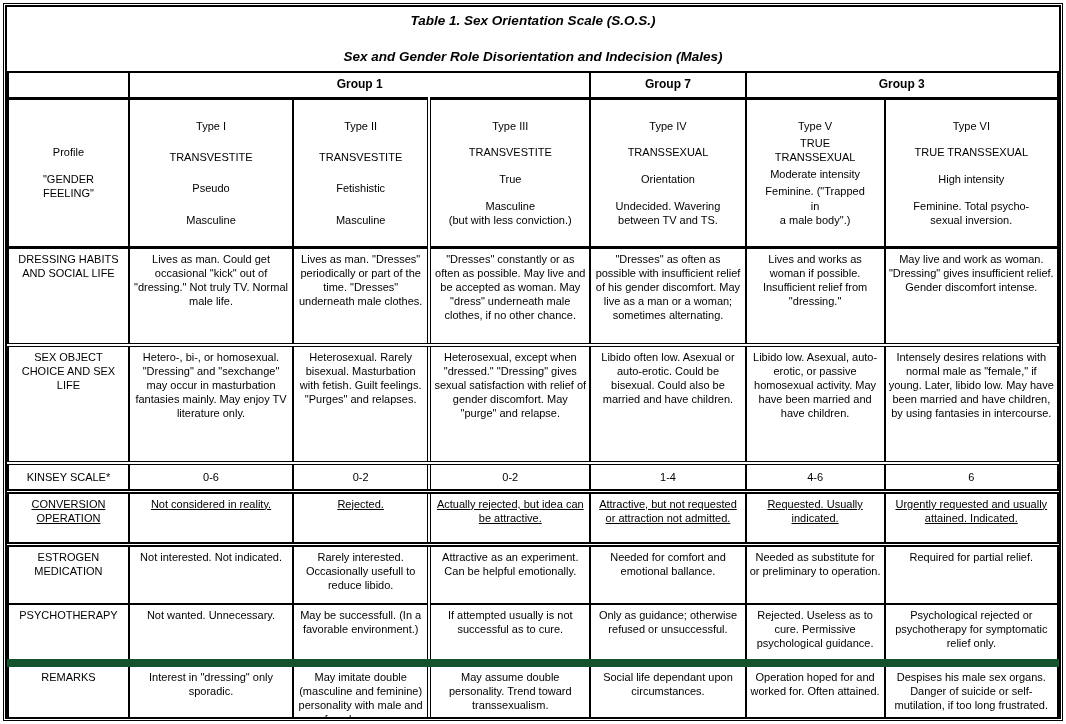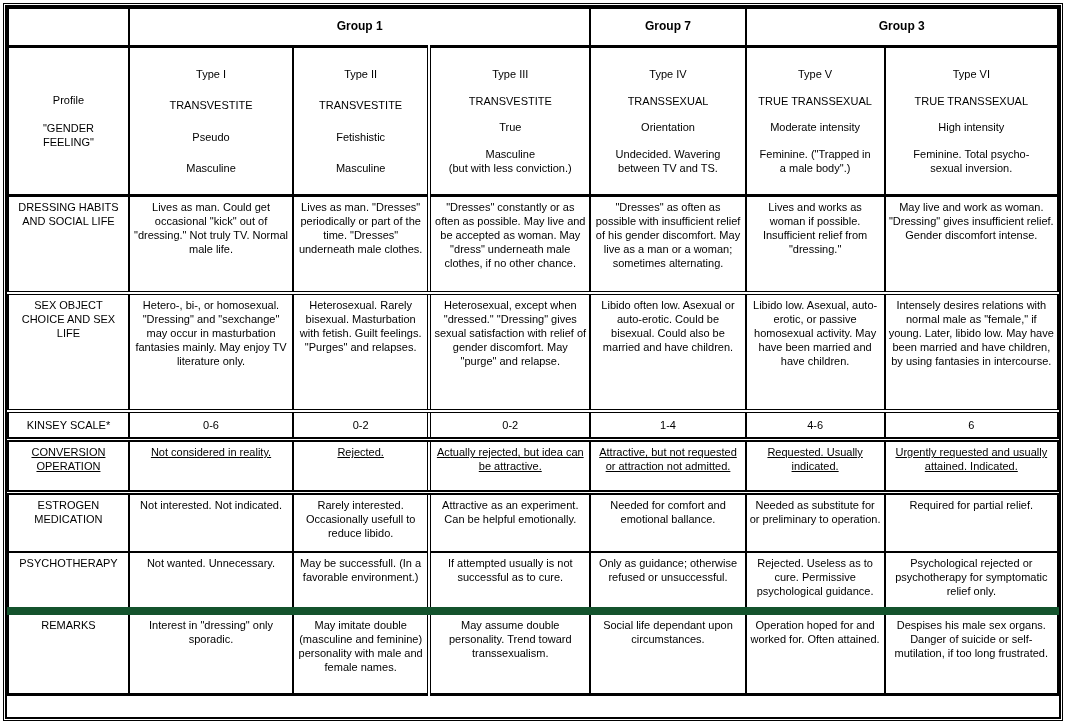--- a/index.html
+++ b/index.html
@@ -52,25 +52,25 @@
     padding: 5px 2px 4px;
     line-height: 1.35;
     vertical-align: middle;
   }
   
   tr.r-group td {
     font-weight: bold;
     font-size: 12px;
     vertical-align: middle;
     height: 20px;
-    padding: 8px;
+    padding: 2px;
     border-bottom: 3px solid #000;
   }
   
-  tr.r-profile td { border-bottom: 3px solid #000; height: 118px; padding: 5px 8px; }
+  tr.r-profile td { border-bottom: 3px solid #000; height: 118px; padding: 5px 14px; }
   .stack {
     display: flex;
     flex-direction: column;
     justify-content: space-between;
     height: 108px;
   }
   .stack > div { min-height: 13px; white-space: pre-line; }
   
   tr.r-dressing td { height: 88px; border-bottom: 4px double #000; margin-top: 38px; }
   tr.r-sex td      { height: 108px; border-bottom: 4px double #000; }
@@ -94,20 +94,24 @@
         <col style="width:120px">
           <col style="width:163px">
           <col style="width:135px">
         <col style="width:160px">
           <col style="width:154px">
           <col style="width:138px">
         <col style="width:172px">
       </colgroup>
 
       <tbody>
+          <tr class="r-title">
+        <td colspan="7"><span>Table 1. Sex Orientation Scale (S.O.S.)</span><br>
+          <span>Sex and Gender Role Disorientation and Indecision (Males)</span></td>
+      </tr>
 
       <tr class="r-group">
         <td></td>
         <td colspan="3">Group 1</td>
         <td>Group 7</td>
         <td colspan="2">Group 3</td>
       </tr>
 
       <tr class="r-profile">
         <td>

